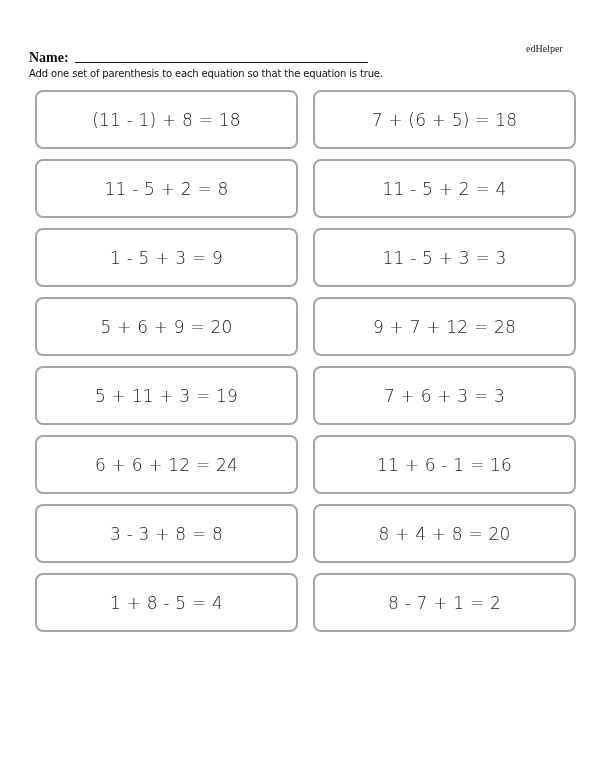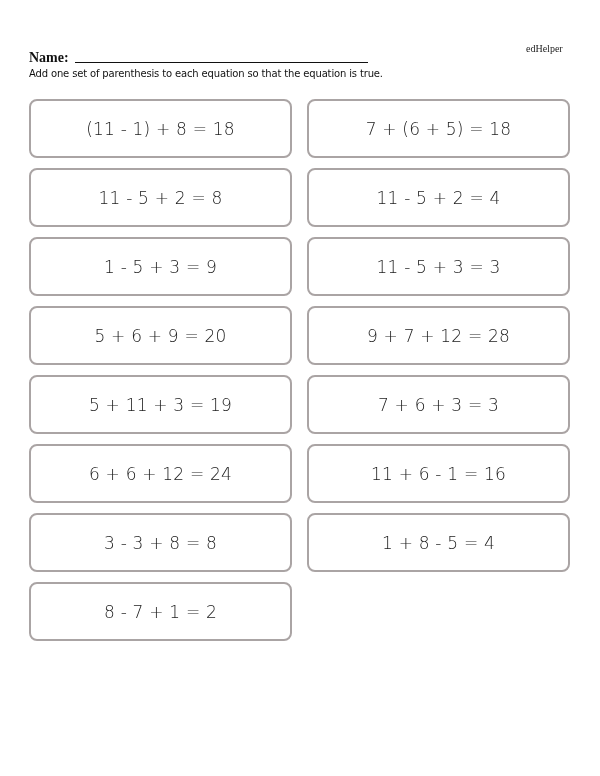--- a/index.html
+++ b/index.html
@@ -49,28 +49,27 @@
       left: 29px;
       top: 68px;
       font-family: "DejaVu Sans", sans-serif;
       font-size: 10px;
       letter-spacing: -0.15px;
       color: #111;
       white-space: nowrap;
     }
     .grid {
       position: absolute;
-      left: 29px;
+      left: 35px;
       top: 90px;
       width: 541px;
       display: grid;
       grid-template-columns: 263px 263px;
       column-gap: 15px;
       row-gap: 10px;
-      margin-top: 9px;
     }
     .card {
       box-sizing: border-box;
       height: 59px;
       border: 2px solid #aaa4a4;
       border-radius: 8px;
       display: flex;
       align-items: center;
       justify-content: center;
       background: #fff;
@@ -136,20 +135,23 @@
       <span class="equation">6 + 6 + 12 = 24</span>
     </div>
   <div class="card">
       <span class="equation">11 + 6 - 1 = 16</span>
     </div>
 
   <div class="card">
       <span class="equation">3 - 3 + 8 = 8</span>
     </div>
 
+  <div class="card">
+      <span class="equation">8 + 4 + 8 = 20</span>
+    </div>
 
   <div class="card">
       <span class="equation">1 + 8 - 5 = 4</span>
     </div>
   <div class="card">
       <span class="equation">8 - 7 + 1 = 2</span>
     </div>
 </div>
 
 </body></html>

